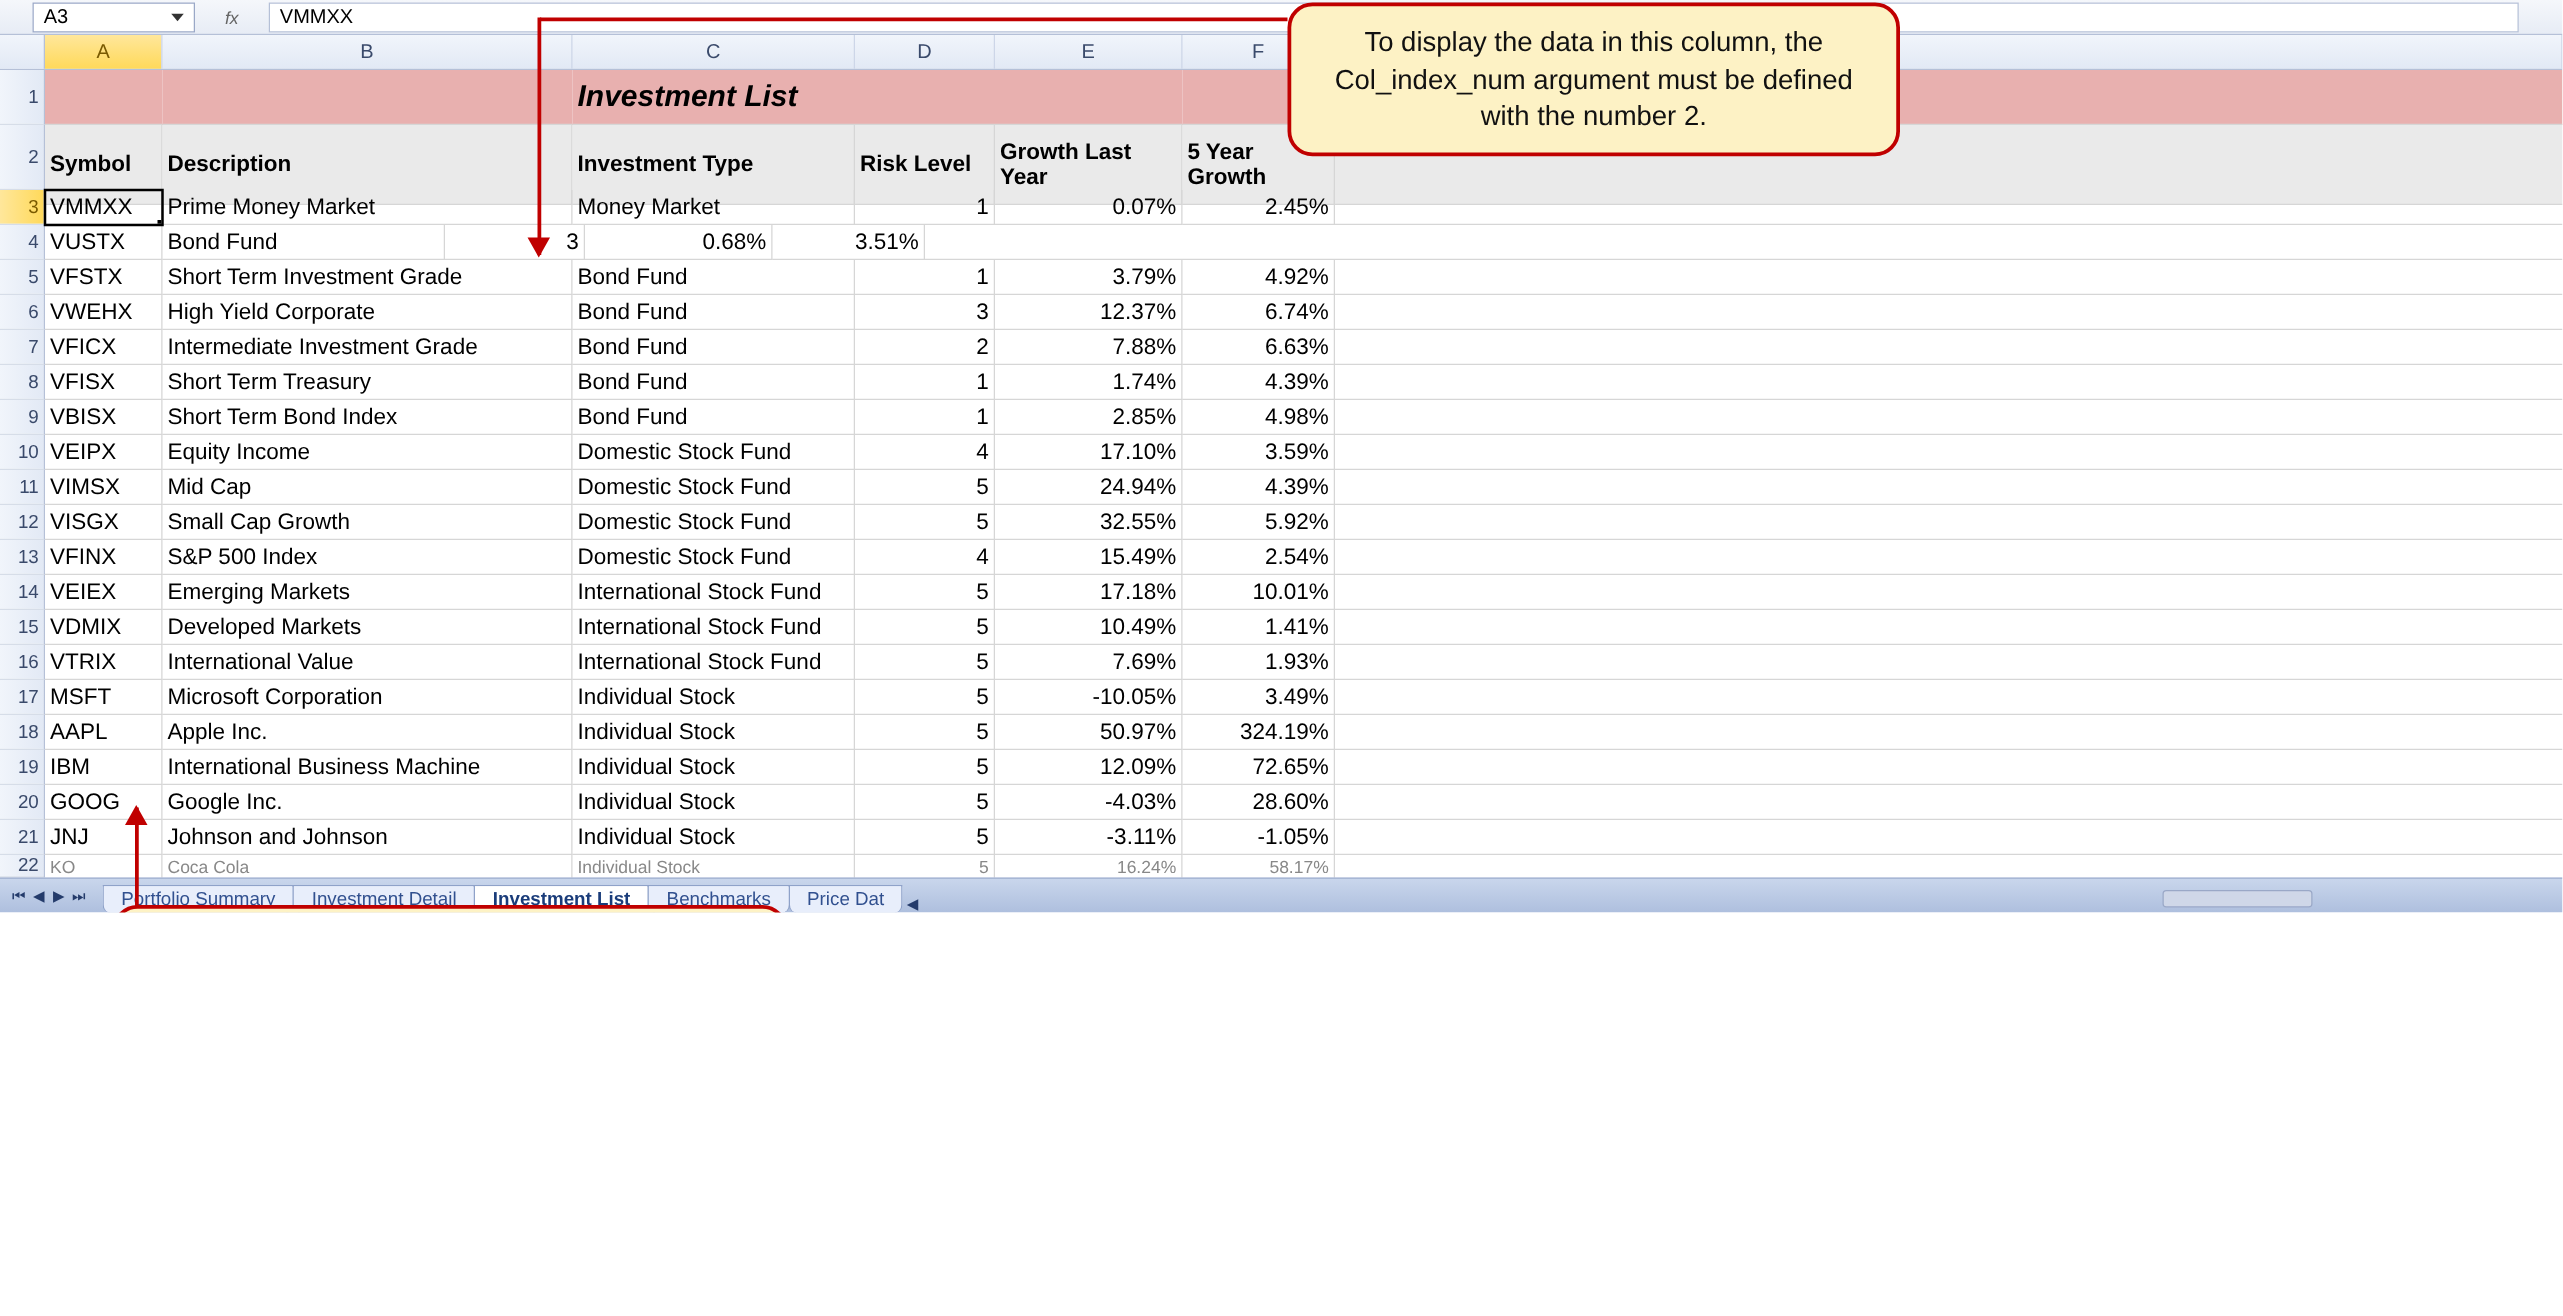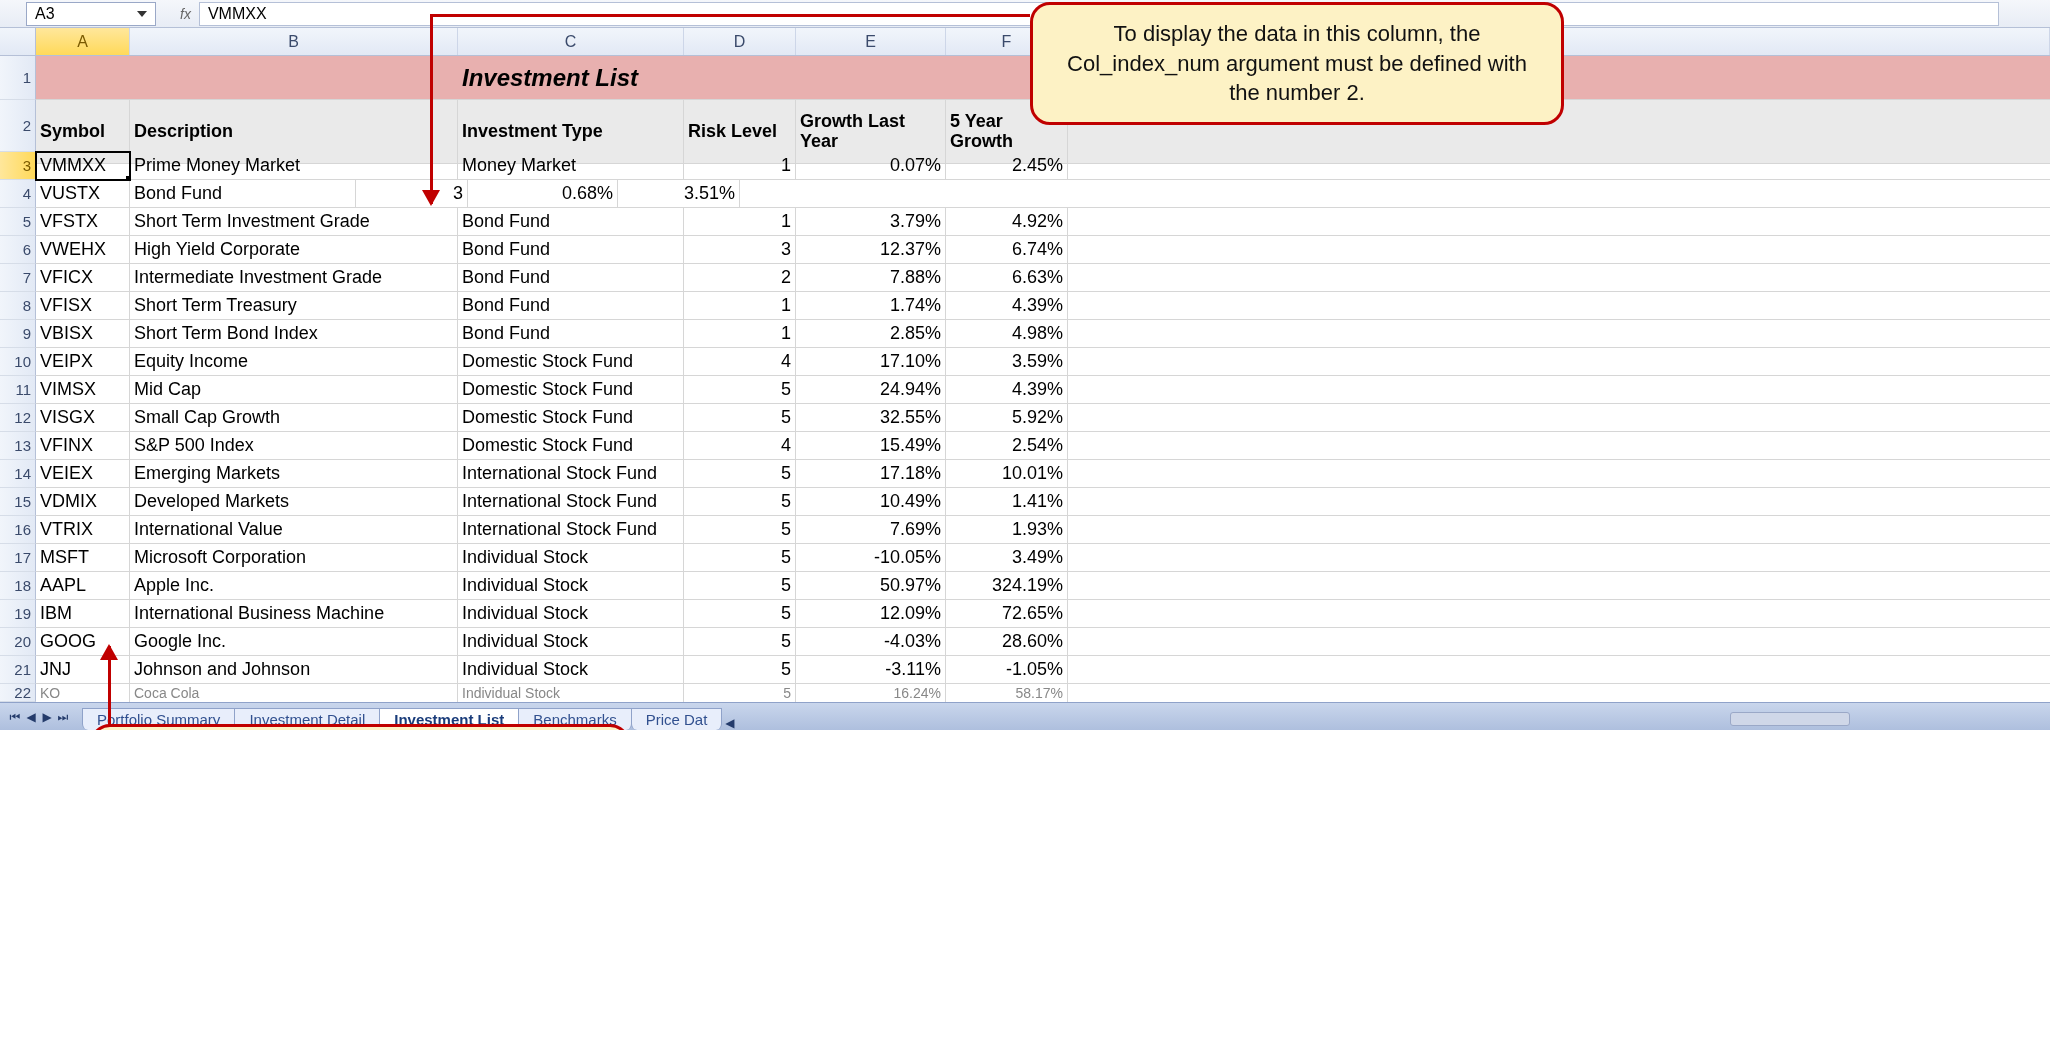--- a/index.html
+++ b/index.html
@@ -34,21 +34,21 @@
     position: relative;
   }
   .name-box-caret {
     margin-left: auto;
     width: 0; height: 0;
     border-left: 5px solid transparent;
     border-right: 5px solid transparent;
     border-top: 6px solid #333;
   }
   .fx-sep { width: 24px; }
-  .fx-label { font-style: italic; font-size: 14px; color: #666; margin-right: 8px; }
+  .fx-label { font-style: italic; font-size: 14px; color: #666; margin-right: 24px; }
   .formula-input {
     flex: 1;
     height: 24px;
     background: #fff;
     border: 1px solid #b5c0d7;
     display: flex;
     align-items: center;
     padding: 0 8px;
     font-size: 16px;
     max-width: 1800px;
@@ -175,21 +175,21 @@
     background:#fdf2c5;
     border:3px solid #c00000;
     border-radius:20px;
     padding:14px 28px;
     font-size:22px;
     text-align:center;
     line-height:1.35;
     color:#111;
     z-index:20;
   }
-  .callout-top { left:1030px; top:2px; width:534px; }
+  .callout-top { left:1030px; top:2px; width:490px; }
   .callout-bottom { left:90px; top:724px; width:540px; }
   
   .arrow-v {
     position:absolute;
     width:3px; background:#c00000;
     z-index:15;
   }
   .arrow-v::after {
     content:"";
     position:absolute; left:-8px; bottom:-2px;

